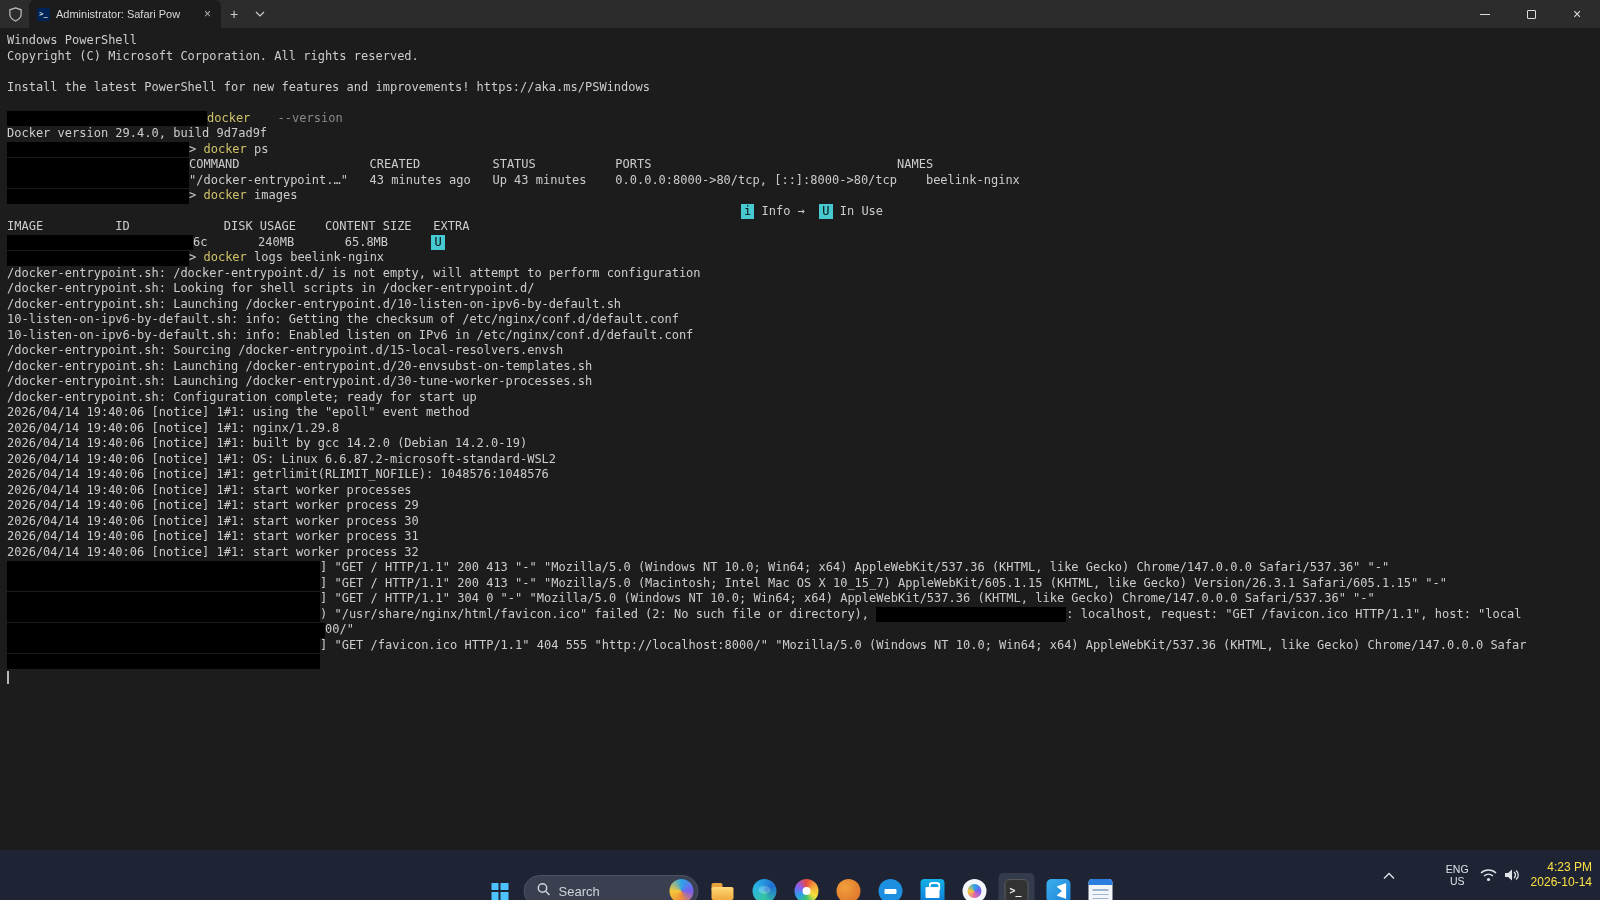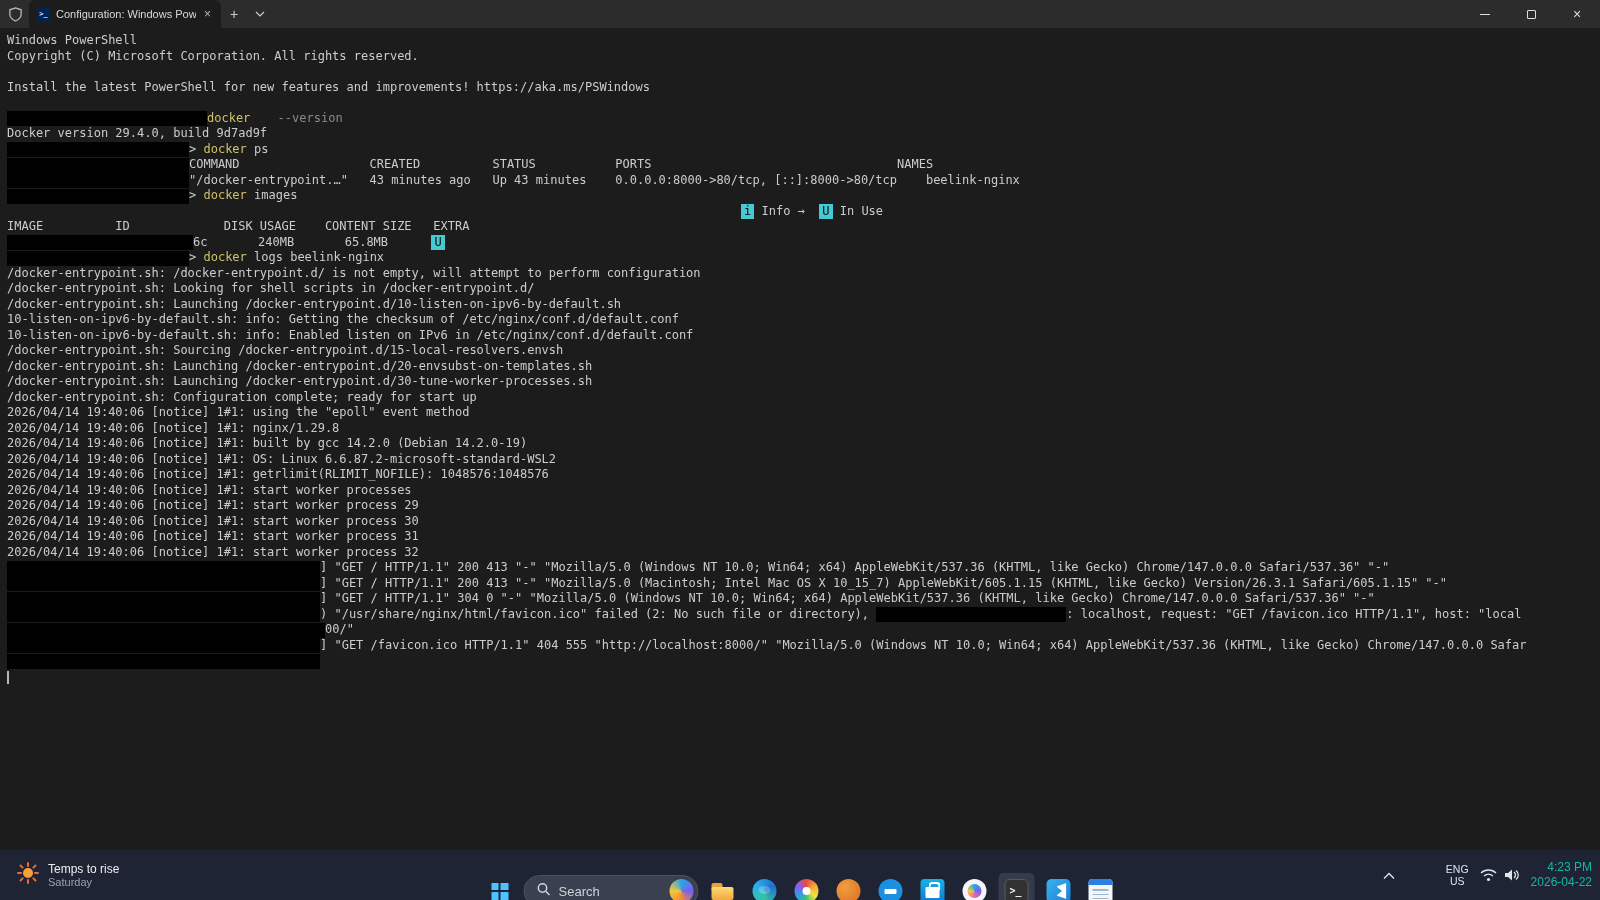--- a/index.html
+++ b/index.html
@@ -65,35 +65,35 @@
   .ic-windows-terminal { border-radius:5px; background:#323232; border:1px solid #5a5a5a; }
   .ic-windows-terminal::after { content:">_"; position:absolute; left:4px; top:5px; color:#eeeeee; font:bold 10px "DejaVu Sans Mono",monospace; }
   .ic-vscode { border-radius:5px; background:linear-gradient(135deg,#3bb1f0,#1d7fd4); }
   .ic-vscode::after { content:""; position:absolute; right:4px; top:4px; bottom:4px; width:10px; background:#ffffff; clip-path:polygon(100% 0,100% 100%,0 78%,55% 50%,0 22%); }
   .ic-notepad { border-radius:4px; background:#f2f5f9; }
   .ic-notepad::before { content:""; position:absolute; top:0; left:0; right:0; height:6px; background:#2b7de0; border-radius:4px 4px 0 0; }
   .ic-notepad::after { content:""; position:absolute; left:4px; right:4px; top:10px; height:10px; background:repeating-linear-gradient(180deg,#9fb6d0 0 1.5px,transparent 1.5px 4.5px); }
 
   .tray { position:absolute; right:8px; top:0; height:100%; display:flex; align-items:center; gap:11px; }
   .lang { text-align:center; font-size:10.5px; line-height:12px; color:#dfe3ea;margin-left:40px; }
-  .clock { text-align:right; font-size:12px; line-height:15px; color:#14b8a6; }
+  .clock { text-align:right; font-size:12px; line-height:15px; color:#fde047; }
   .trayico { display:flex; align-items:center; gap:7px; }
 </style>
 </head>
 <body>
 
 <div class="titlebar">
   <span class="appicon">
     <svg width="15" height="15" viewBox="0 0 16 16">
         <path d="M8 1 L14 3 V8 C14 12 8 15 8 15 C8 15 2 12 2 8 V3 Z" fill="none" stroke="#bdbdbd" stroke-width="1.3"></path>
       </svg>
   </span>
   <div class="tab">
     <span class="tab-ico">&gt;_</span>
-    <span class="tab-title">Configuration: Windows Pow</span>
+    <span class="tab-title">Administrator: Safari Pow</span>
     <span class="tab-close">×</span>
   </div>
   <span class="tb-btn">+</span>
   <span class="tb-btn">
     <svg width="10" height="6" viewBox="0 0 10 6">
         <polyline points="1,1 5,5 9,1" fill="none" stroke="#cccccc" stroke-width="1.2"></polyline>
       </svg>
   </span>
   <div class="win-controls">
     <div class="win-btn">
@@ -105,41 +105,20 @@
     <div class="win-btn">
         <span class="glyph-close">×</span>
       </div>
   </div>
 </div>
 
 <div class="terminal"><div class="tl"><span class="d">Windows PowerShell</span></div><div class="tl"><span class="d">Copyright (C) Microsoft Corporation. All rights reserved.</span></div><div class="tl">&nbsp;</div><div class="tl"><span class="d">Install the latest PowerShell for new features and improvements! https://aka.ms/PSWindows</span></div><div class="tl">&nbsp;</div><div class="tl"><span class="r" style="width: 200px;"></span><span class="y">docker</span><span class="d"> </span><span class="g">--version</span></div><div class="tl"><span class="d">Docker version 29.4.0, build 9d7ad9f</span></div><div class="tl"><span class="r" style="width: 182px;"></span><span class="d">&gt; </span><span class="y">docker</span><span class="d"> ps</span></div><div class="tl"><span class="r" style="width: 182px;"></span><span class="d">COMMAND                  CREATED          STATUS           PORTS                                  NAMES</span></div><div class="tl"><span class="r" style="width: 182px;"></span><span class="d">"/docker-entrypoint.…"   43 minutes ago   Up 43 minutes    0.0.0.0:8000-&gt;80/tcp, [::]:8000-&gt;80/tcp    beelink-nginx</span></div><div class="tl"><span class="r" style="width: 182px;"></span><span class="d">&gt; </span><span class="y">docker</span><span class="d"> images</span></div><div class="tl"><span class="p" style="width: 734px;"></span><span class="b">i</span><span class="d"> Info →  </span><span class="b">U</span><span class="d"> In Use</span></div><div class="tl"><span class="d">IMAGE          ID             DISK USAGE    CONTENT SIZE   EXTRA</span></div><div class="tl"><span class="r" style="width: 186px;"></span><span class="d">6c       240MB       65.8MB      </span><span class="b">U</span></div><div class="tl"><span class="r" style="width: 182px;"></span><span class="d">&gt; </span><span class="y">docker</span><span class="d"> logs beelink-nginx</span></div><div class="tl"><span class="d">/docker-entrypoint.sh: /docker-entrypoint.d/ is not empty, will attempt to perform configuration</span></div><div class="tl"><span class="d">/docker-entrypoint.sh: Looking for shell scripts in /docker-entrypoint.d/</span></div><div class="tl"><span class="d">/docker-entrypoint.sh: Launching /docker-entrypoint.d/10-listen-on-ipv6-by-default.sh</span></div><div class="tl"><span class="d">10-listen-on-ipv6-by-default.sh: info: Getting the checksum of /etc/nginx/conf.d/default.conf</span></div><div class="tl"><span class="d">10-listen-on-ipv6-by-default.sh: info: Enabled listen on IPv6 in /etc/nginx/conf.d/default.conf</span></div><div class="tl"><span class="d">/docker-entrypoint.sh: Sourcing /docker-entrypoint.d/15-local-resolvers.envsh</span></div><div class="tl"><span class="d">/docker-entrypoint.sh: Launching /docker-entrypoint.d/20-envsubst-on-templates.sh</span></div><div class="tl"><span class="d">/docker-entrypoint.sh: Launching /docker-entrypoint.d/30-tune-worker-processes.sh</span></div><div class="tl"><span class="d">/docker-entrypoint.sh: Configuration complete; ready for start up</span></div><div class="tl"><span class="d">2026/04/14 19:40:06 [notice] 1#1: using the "epoll" event method</span></div><div class="tl"><span class="d">2026/04/14 19:40:06 [notice] 1#1: nginx/1.29.8</span></div><div class="tl"><span class="d">2026/04/14 19:40:06 [notice] 1#1: built by gcc 14.2.0 (Debian 14.2.0-19)</span></div><div class="tl"><span class="d">2026/04/14 19:40:06 [notice] 1#1: OS: Linux 6.6.87.2-microsoft-standard-WSL2</span></div><div class="tl"><span class="d">2026/04/14 19:40:06 [notice] 1#1: getrlimit(RLIMIT_NOFILE): 1048576:1048576</span></div><div class="tl"><span class="d">2026/04/14 19:40:06 [notice] 1#1: start worker processes</span></div><div class="tl"><span class="d">2026/04/14 19:40:06 [notice] 1#1: start worker process 29</span></div><div class="tl"><span class="d">2026/04/14 19:40:06 [notice] 1#1: start worker process 30</span></div><div class="tl"><span class="d">2026/04/14 19:40:06 [notice] 1#1: start worker process 31</span></div><div class="tl"><span class="d">2026/04/14 19:40:06 [notice] 1#1: start worker process 32</span></div><div class="tl"><span class="r" style="width: 313px;"></span><span class="d">] "GET / HTTP/1.1" 200 413 "-" "Mozilla/5.0 (Windows NT 10.0; Win64; x64) AppleWebKit/537.36 (KHTML, like Gecko) Chrome/147.0.0.0 Safari/537.36" "-"</span></div><div class="tl"><span class="r" style="width: 313px;"></span><span class="d">] "GET / HTTP/1.1" 200 413 "-" "Mozilla/5.0 (Macintosh; Intel Mac OS X 10_15_7) AppleWebKit/605.1.15 (KHTML, like Gecko) Version/26.3.1 Safari/605.1.15" "-"</span></div><div class="tl"><span class="r" style="width: 313px;"></span><span class="d">] "GET / HTTP/1.1" 304 0 "-" "Mozilla/5.0 (Windows NT 10.0; Win64; x64) AppleWebKit/537.36 (KHTML, like Gecko) Chrome/147.0.0.0 Safari/537.36" "-"</span></div><div class="tl"><span class="r" style="width: 313px;"></span><span class="d">) "/usr/share/nginx/html/favicon.ico" failed (2: No such file or directory), </span><span class="r" style="width: 190px;"></span><span class="d">: localhost, request: "GET /favicon.ico HTTP/1.1", host: "local</span></div><div class="tl"><span class="r" style="width: 318px;"></span><span class="d">00/"</span></div><div class="tl"><span class="r" style="width: 313px;"></span><span class="d">] "GET /favicon.ico HTTP/1.1" 404 555 "http://localhost:8000/" "Mozilla/5.0 (Windows NT 10.0; Win64; x64) AppleWebKit/537.36 (KHTML, like Gecko) Chrome/147.0.0.0 Safar</span></div><div class="tl"><span class="r" style="width: 313px;"></span></div><div class="tl"><span class="cursor"></span></div></div>
 
 <div class="taskbar">
 
-  <div class="weather">
-    <span>
-      <svg width="24" height="24" viewBox="0 0 24 24">
-        <circle cx="12" cy="12" r="5" fill="#f6a13c"></circle>
-        <g stroke="#e86b3c" stroke-width="2" stroke-linecap="round">
-          <line x1="12" y1="2" x2="12" y2="5"></line>
-            <line x1="12" y1="19" x2="12" y2="22"></line>
-          <line x1="2" y1="12" x2="5" y2="12"></line>
-            <line x1="19" y1="12" x2="22" y2="12"></line>
-          <line x1="4.5" y1="4.5" x2="6.6" y2="6.6"></line>
-            <line x1="17.4" y1="17.4" x2="19.5" y2="19.5"></line>
-          <line x1="4.5" y1="19.5" x2="6.6" y2="17.4"></line>
-            <line x1="17.4" y1="6.6" x2="19.5" y2="4.5"></line>
-        </g>
-      </svg>
-    </span>
-    <span class="weather-text">
-      <div class="l1">Temps to rise</div>
-      <div class="l2">Saturday</div>
-    </span>
-  </div>
 
   <div class="center">
     <div class="tb-slot">
       <span class="win-logo">
           <i></i>
           <i></i>
           <i></i>
           <i></i>
         </span>
     </div>
@@ -204,16 +183,16 @@
         <circle cx="8.5" cy="11.5" r="1.6" fill="#dfe3ea"></circle>
       </svg>
       <svg width="16" height="14" viewBox="0 0 16 14">
         <polygon points="1,5 4,5 8,1.5 8,12.5 4,9 1,9" fill="#dfe3ea"></polygon>
         <path d="M10 4 C12 5.7 12 8.3 10 10" fill="none" stroke="#dfe3ea" stroke-width="1.3"></path>
         <path d="M12 2.5 C15 4.8 15 9.2 12 11.5" fill="none" stroke="#dfe3ea" stroke-width="1.3"></path>
       </svg>
     </span>
     <span class="clock">
       <div>4:23 PM</div>
-      <div>2026-04-22</div>
+      <div>2026-10-14</div>
     </span>
   </div>
 </div>
 
 </body></html>

